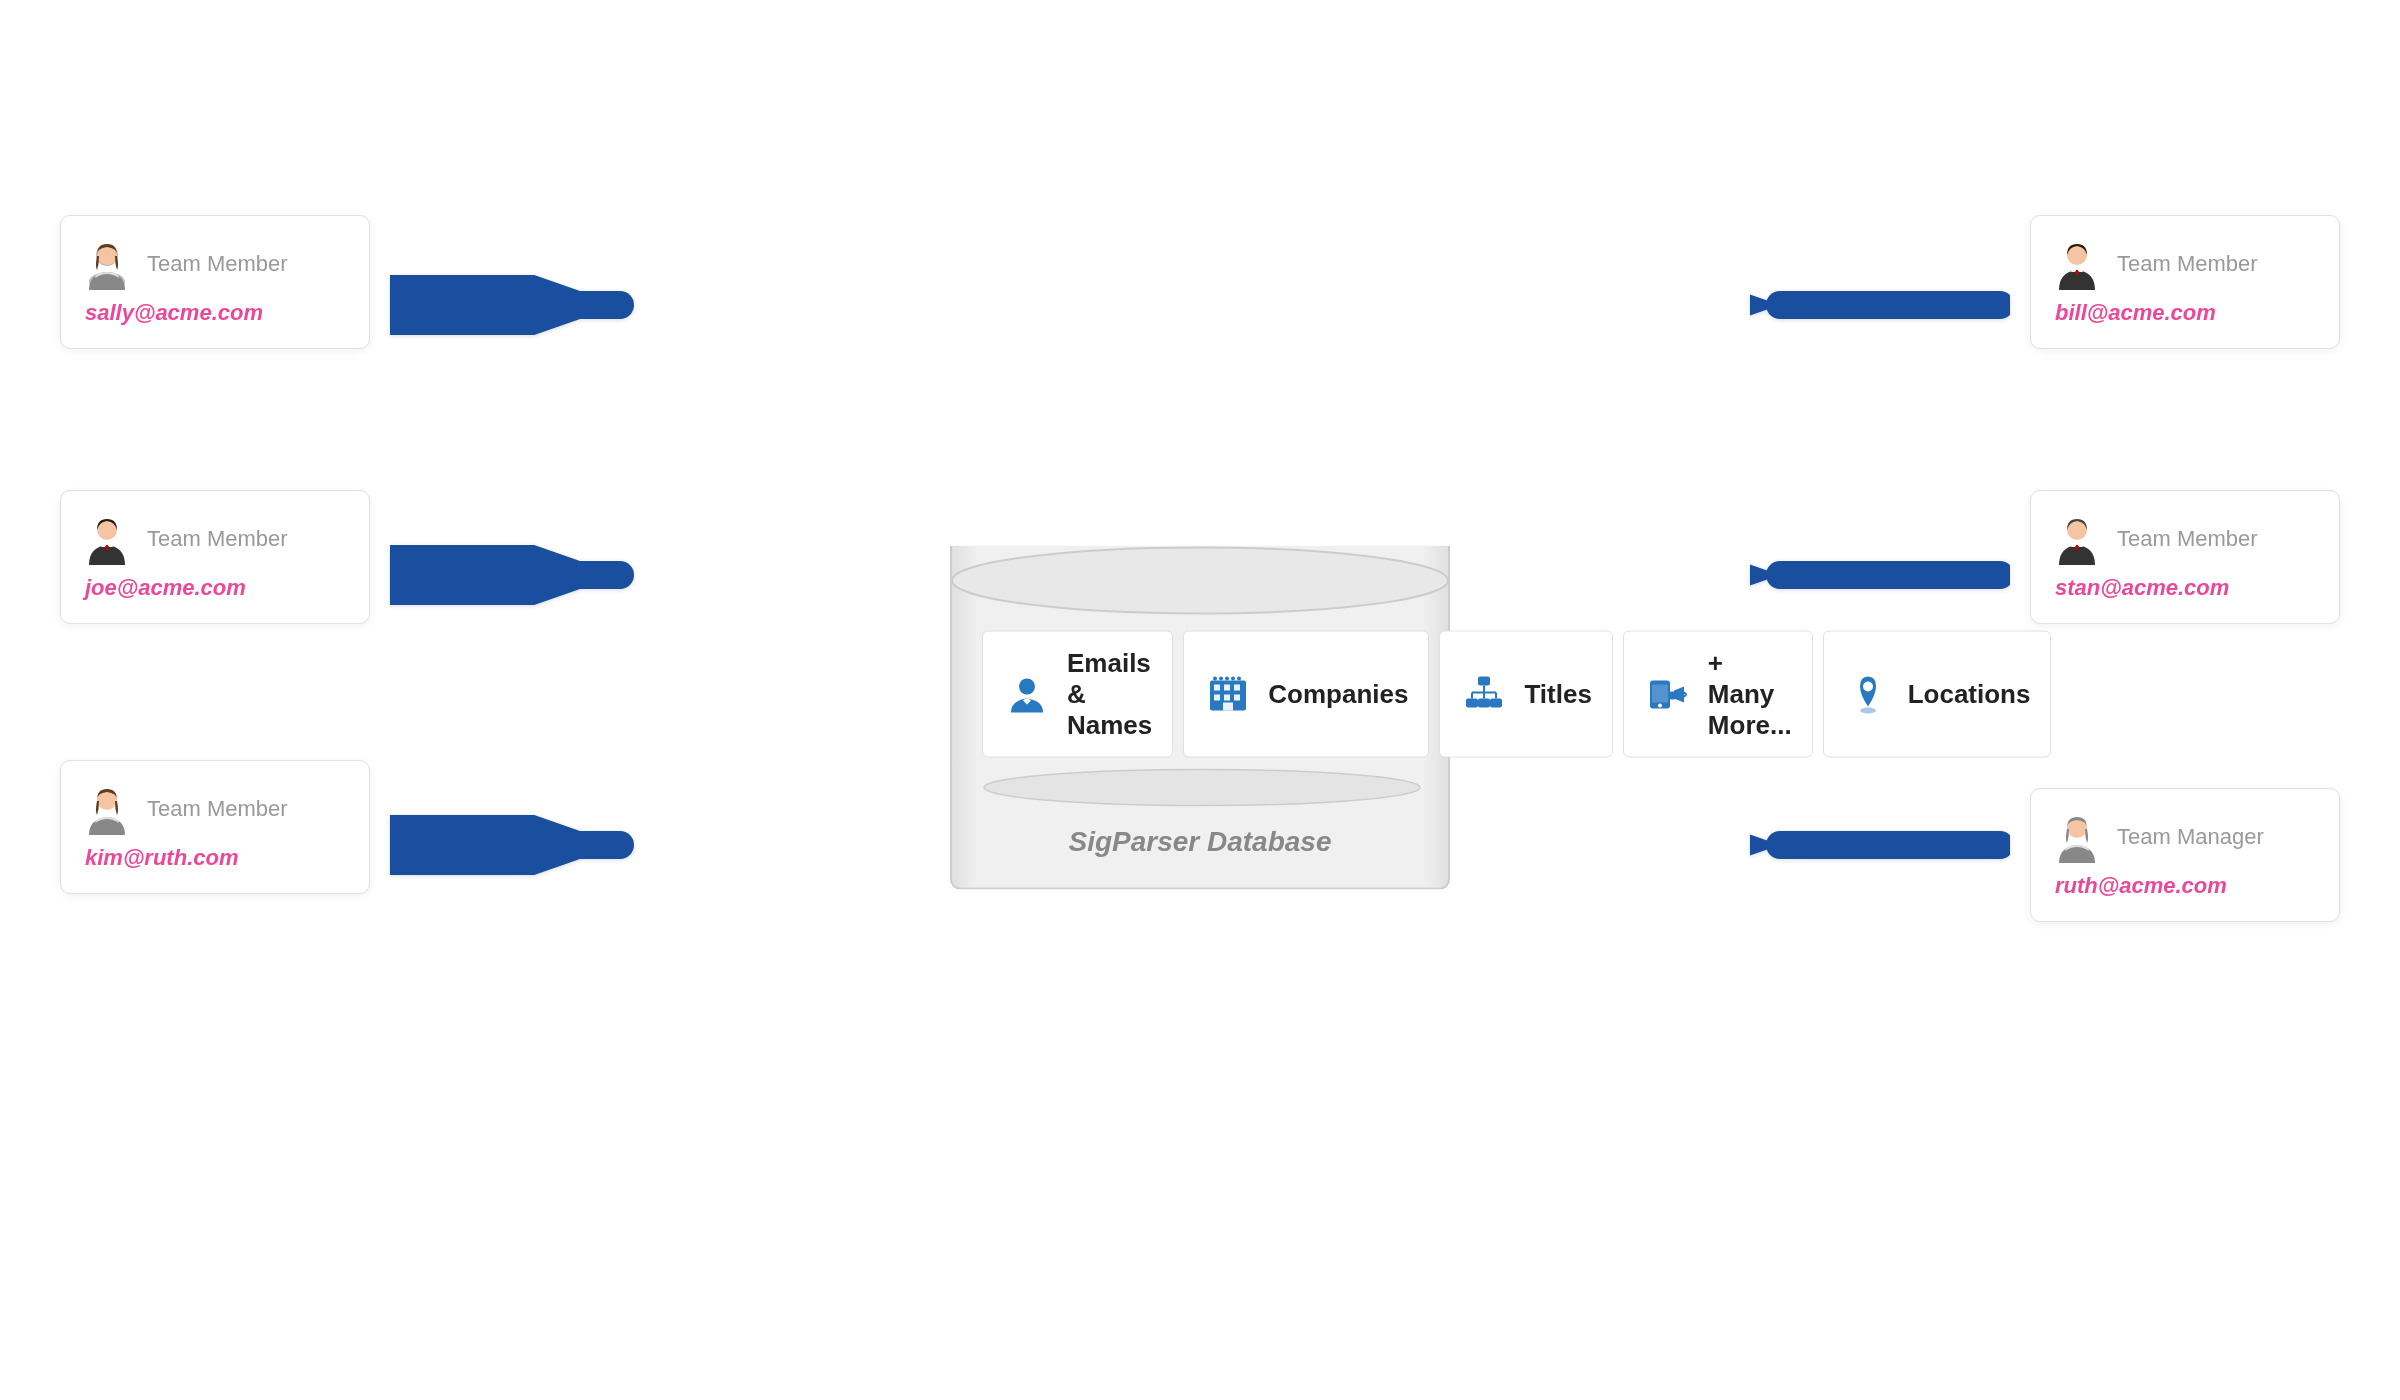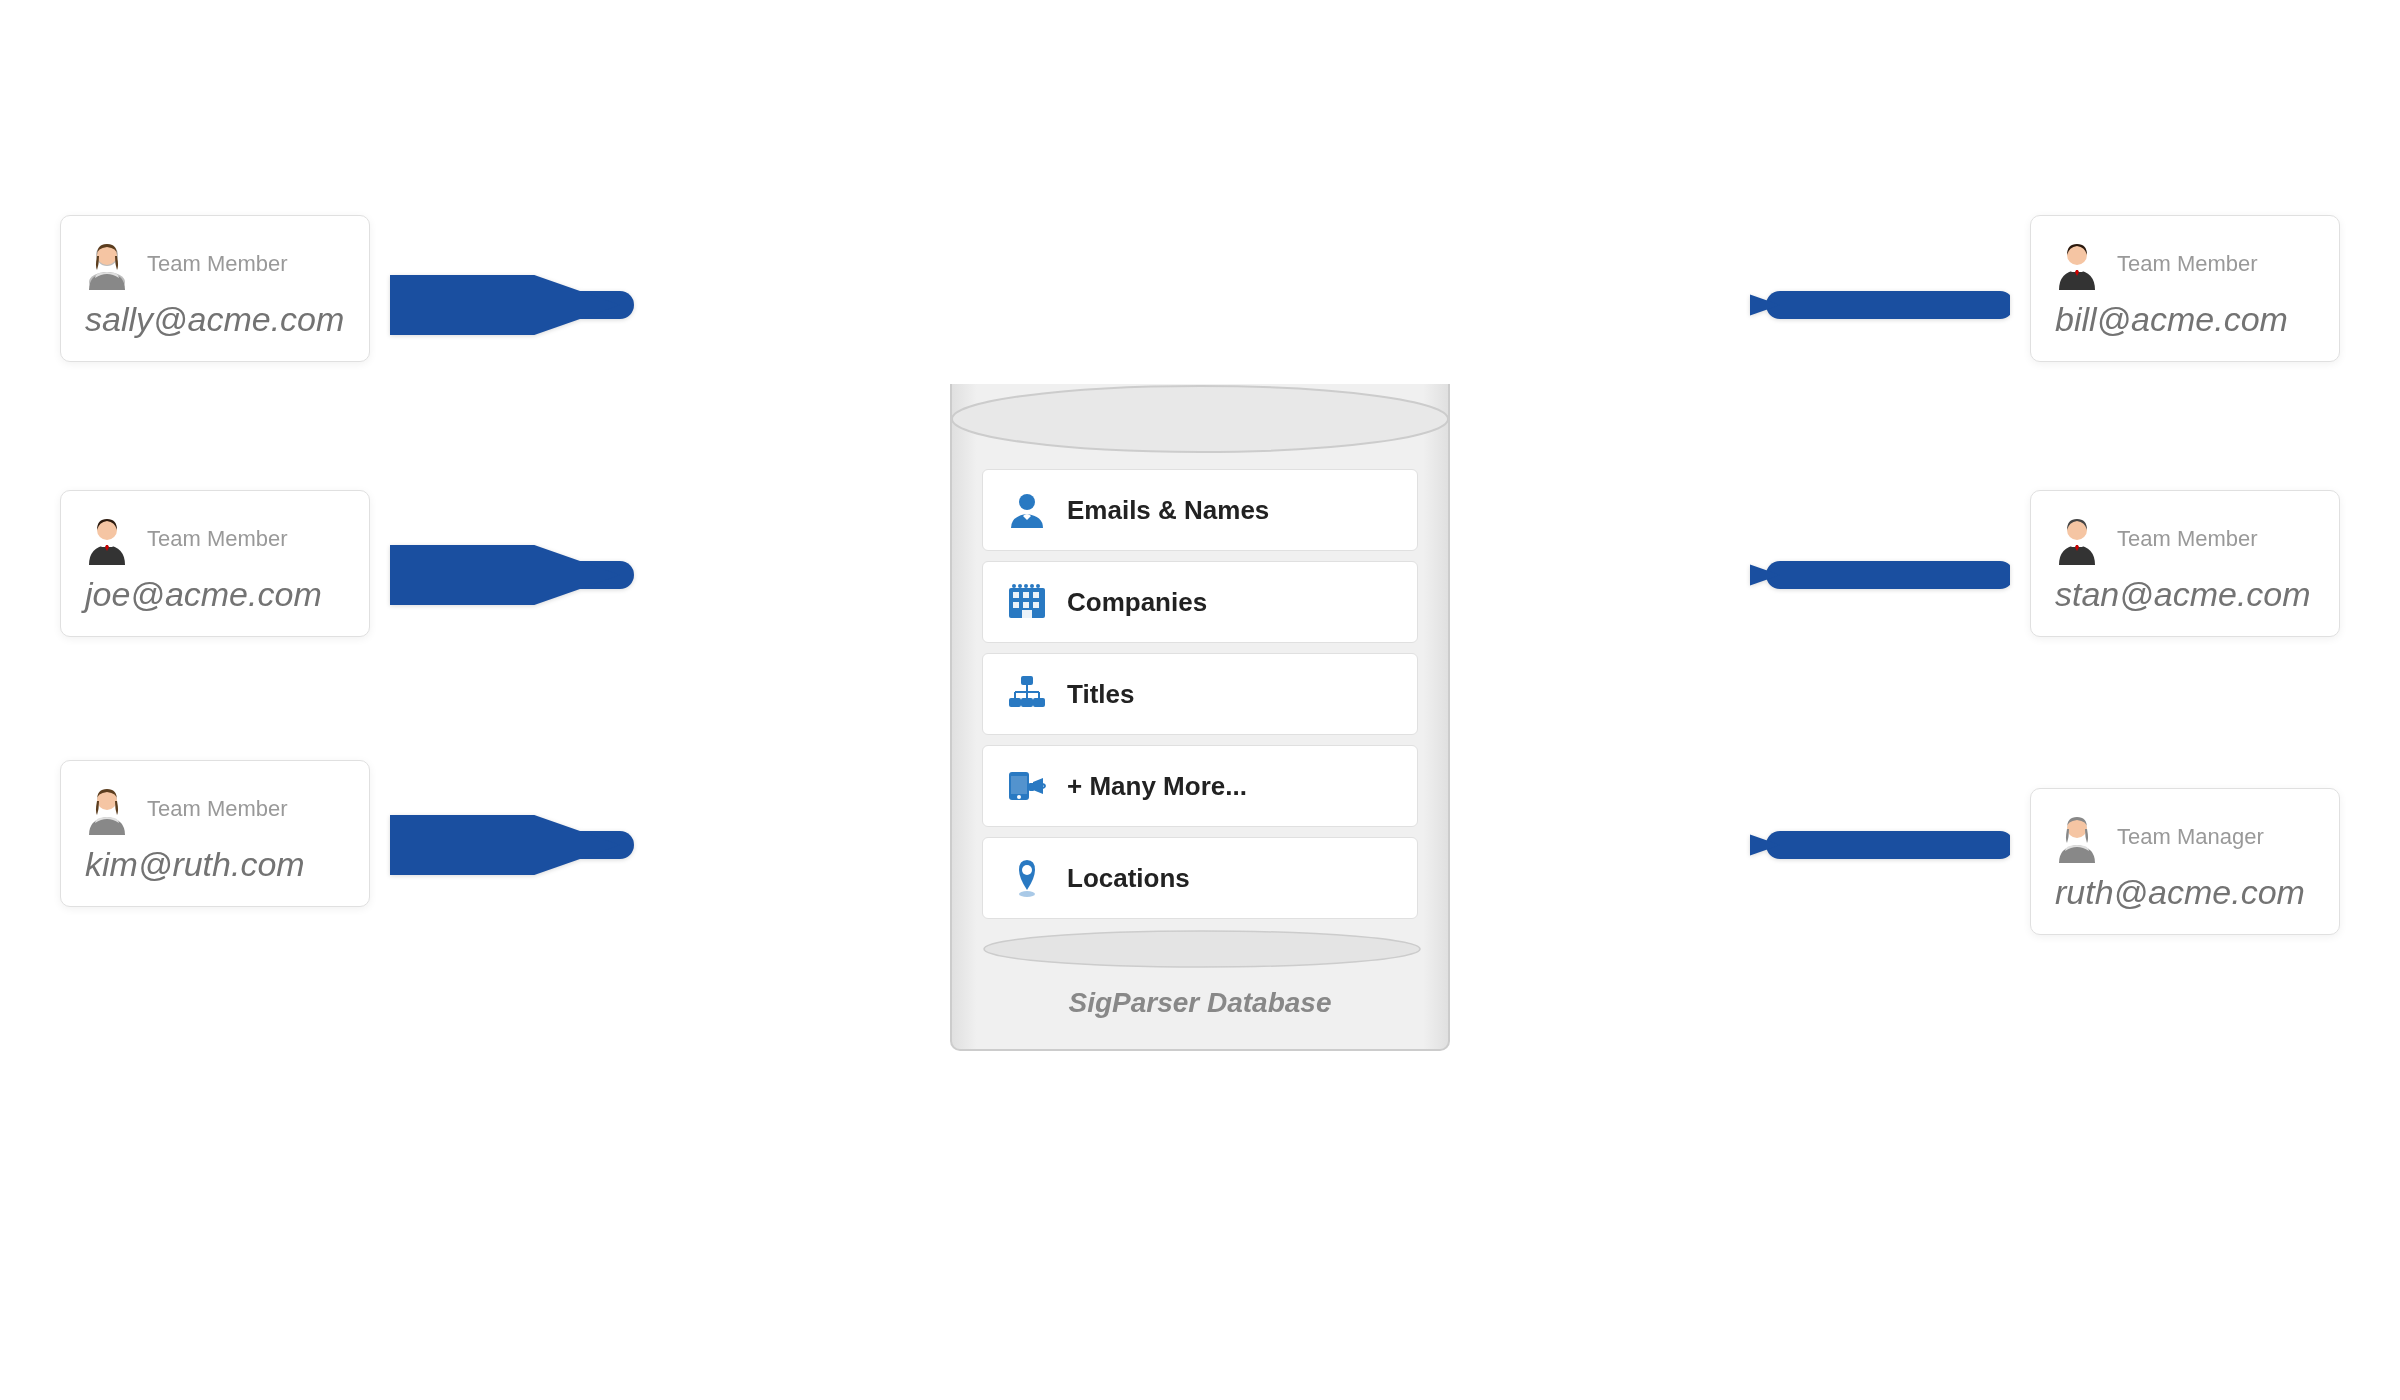--- a/index.html
+++ b/index.html
@@ -44,24 +44,24 @@
       height: 52px;
       margin-right: 14px;
       flex-shrink: 0;
     }
     .person-role {
       color: #999;
       font-size: 22px;
       font-weight: 400;
     }
     .person-email {
-      font-size: 34px;
-      font-weight: 400;
+      font-size: 22px;
+      font-weight: 700;
       font-style: italic;
-      color: #737373;
+      color: #ec4899;
       margin-left: 4px;
     }
 
     
     .db-container {
       position: absolute;
       left: 50%;
       top: 50%;
       transform: translate(-50%, -50%);
       width: 500px;
@@ -80,21 +80,20 @@
       margin-top: 30px;
       padding: 20px 30px 30px;
       border-bottom-left-radius: 10px;
       border-bottom-right-radius: 10px;
       position: relative;
     }
 
     .db-items {
       margin-top: 40px;
       display: flex;
-      flex-direction: column;
       gap: 10px;
     }
 
     .db-item {
       background: #ffffff;
       border: 1px solid #e0e0e0;
       border-radius: 6px;
       padding: 16px 20px;
       display: flex;
       align-items: center;

